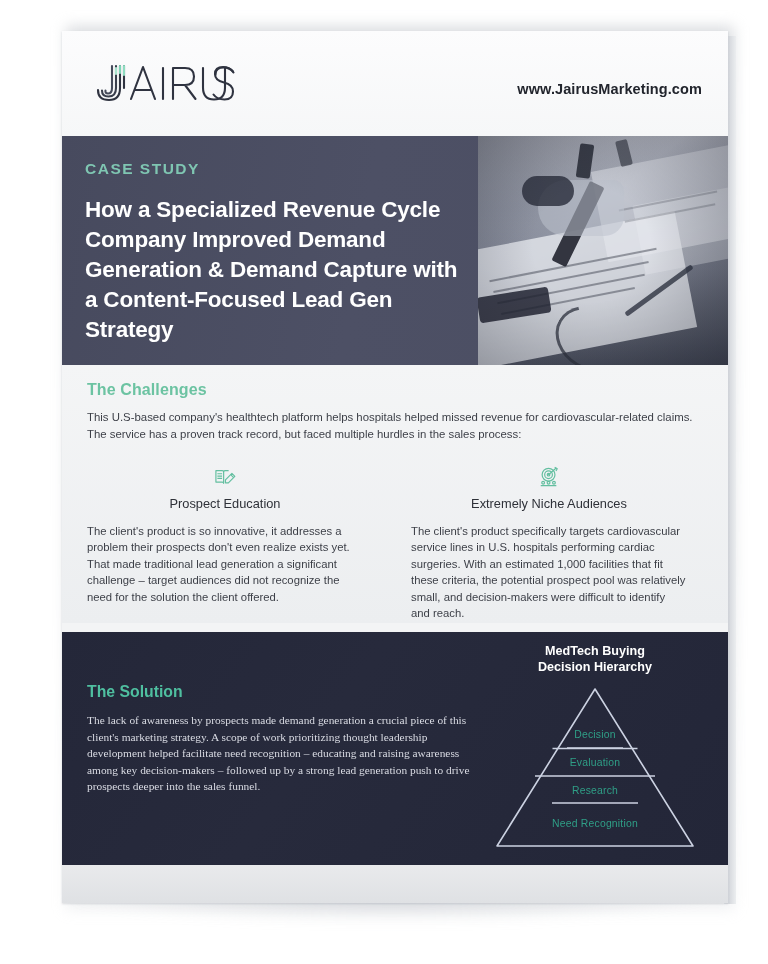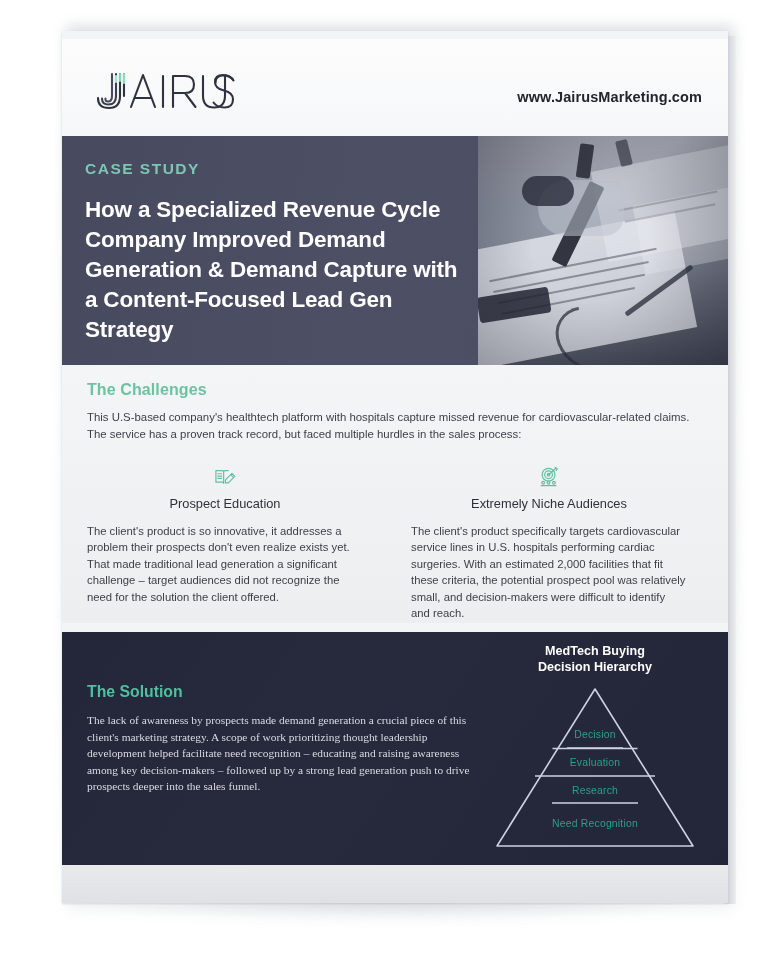--- a/index.html
+++ b/index.html
@@ -58,21 +58,21 @@
     height: 872px;
     background: #f3f4f5;
     overflow: hidden;
     box-shadow: 0 1px 2px rgba(120,125,135,0.25);
   }
 
   
   .page-header {
     position: absolute;
     left: 0;
-    top: 8px;
+    top: 0;
     width: 100%;
     height: 105px;
     background: linear-gradient(180deg, #fcfcfd 0%, #f6f7f8 100%);
   }
   .logo {
     position: absolute;
     left: 25px;
     top: 31px;
     display: flex;
     align-items: flex-end;
@@ -372,21 +372,21 @@
 
       <div class="hero-text">
         <p class="eyebrow">CASE STUDY</p>
         <h1 class="hero-title">How a Specialized Revenue Cycle Company Improved Demand Generation &amp; Demand Capture with a Content-Focused Lead Gen Strategy</h1>
       </div>
     </div>
 
     <div class="challenges">
       <div class="challenges-inner">
         <h2 class="sect-head">The Challenges</h2>
-        <p class="challenge-intro">This U.S-based company's healthtech platform with hospitals capture missed revenue for cardiovascular-related claims. The service has a proven track record, but faced multiple hurdles in the sales process:</p>
+        <p class="challenge-intro">This U.S-based company's healthtech platform helps hospitals helped missed revenue for cardiovascular-related claims. The service has a proven track record, but faced multiple hurdles in the sales process:</p>
 
         <div class="cards">
 
           <div class="card">
             <div class="card-head">
               <span class="icon-box">
                 <svg width="22" height="20" viewBox="0 0 24 22">
                   <g fill="none" stroke="#63bfa0" stroke-width="1.3" stroke-linejoin="round">
                     <path d="M2 4 H9 Q10.5 4 10.5 5.5 V18 Q10.5 16.6 9 16.6 H2 Z"></path>
                     <path d="M10.5 5.5 Q10.5 4 12 4 H16"></path>
@@ -413,21 +413,21 @@
                     <path d="M18.2 1.4 L21 3 L19.6 5.4" stroke-linejoin="round"></path>
                     <path d="M3.5 21.5 H19.5" stroke-linecap="round"></path>
                     <circle cx="5.6" cy="18.2" r="1.5"></circle>
                     <circle cx="11.5" cy="18.2" r="1.5"></circle>
                     <circle cx="17.4" cy="18.2" r="1.5"></circle>
                   </g>
                 </svg>
               </span>
               <span class="card-title">Extremely Niche Audiences</span>
             </div>
-            <p class="card-body">The client's product specifically targets cardiovascular service lines in U.S. hospitals performing cardiac surgeries. With an estimated 2,000 facilities that fit these criteria, the potential prospect pool was relatively small, and decision-makers were difficult to identify and reach.</p>
+            <p class="card-body">The client's product specifically targets cardiovascular service lines in U.S. hospitals performing cardiac surgeries. With an estimated 1,000 facilities that fit these criteria, the potential prospect pool was relatively small, and decision-makers were difficult to identify and reach.</p>
           </div>
 
         </div>
       </div>
     </div>
 
     <div class="solution">
       <h2 class="sol-head">The Solution</h2>
       <p class="sol-body">The lack of awareness by prospects made demand generation a crucial piece of this client's marketing strategy. A scope of work prioritizing thought leadership development helped facilitate need recognition – educating and raising awareness among key decision-makers – followed up by a strong lead generation push to drive prospects deeper into the sales funnel.</p>
 

